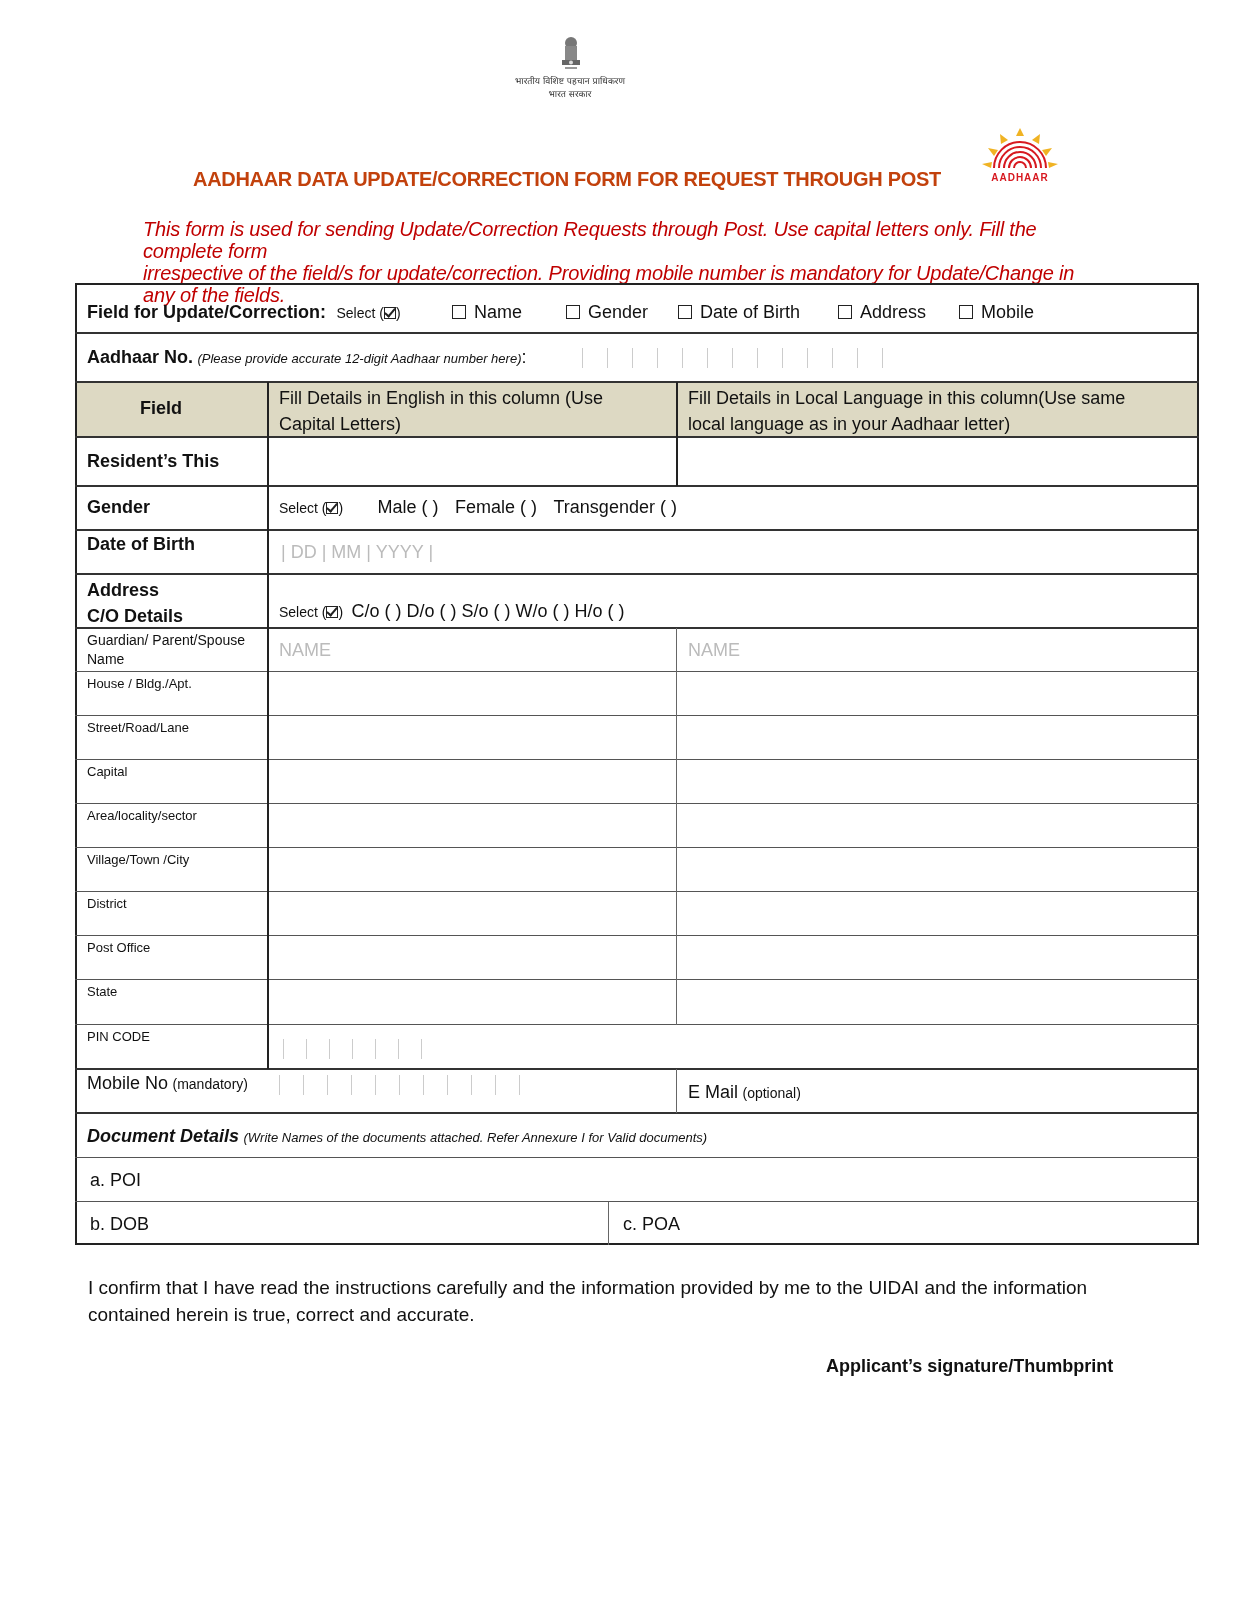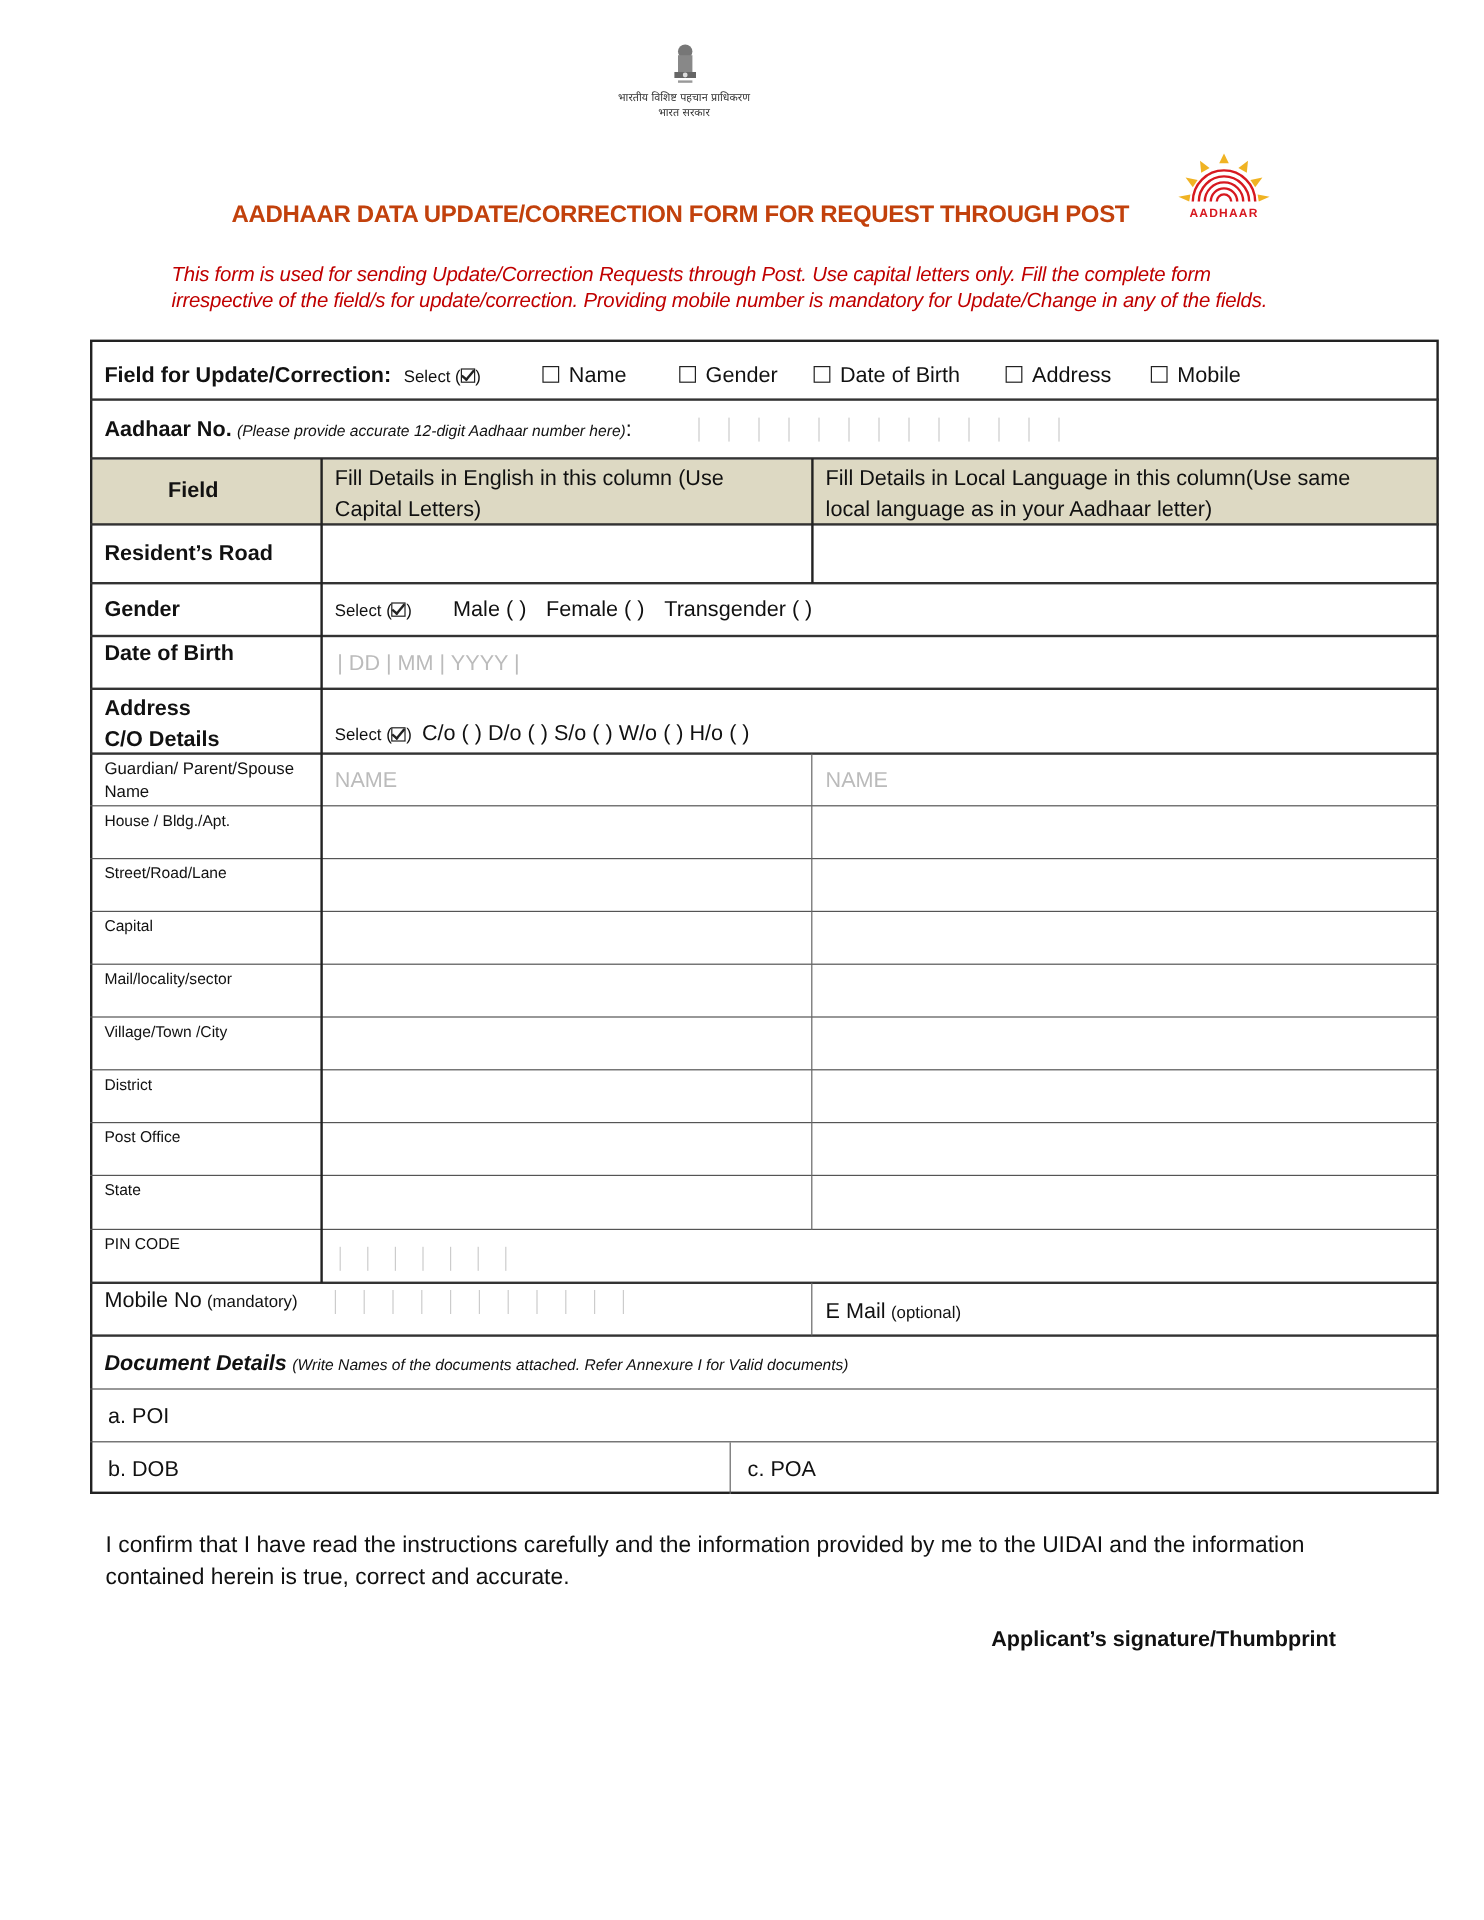--- a/index.html
+++ b/index.html
@@ -5,21 +5,21 @@
   html, body { margin: 0; padding: 0; background: #ffffff; }
   body { width: 1237px; height: 1600px; position: relative; font-family: "Liberation Sans", sans-serif; color: #111; overflow: hidden; }
   .abs { position: absolute; }
 
   
   .emblem { left: 555px; top: 34px; width: 32px; height: 40px; }
   .gov-line1 { left: 470px; top: 74px; width: 200px; text-align: center; font-family: "DejaVu Serif", serif; font-size: 9px; color: #333; }
   .gov-line2 { left: 470px; top: 87px; width: 200px; text-align: center; font-family: "DejaVu Serif", serif; font-size: 9px; color: #333; }
   .title { left: 193px; top: 168px; font-size: 20px; font-weight: bold; letter-spacing: -0.3px; color: #c2410c; }
   .logo { left: 972px; top: 124px; width: 96px; height: 62px; }
-  .notice { left: 143px; top: 218px; width: 940px; font-size: 17px; font-style: italic; color: #c00000; line-height: 22px; letter-spacing: -0.2px; }
+  .notice { left: 143px; top: 218px; width: 940px; font-size: 20px; font-style: italic; color: #c00000; line-height: 22px; letter-spacing: -0.2px; }
 
   
   .frame { left: 75px; top: 283px; width: 1124px; height: 962px; border: 2px solid #222; box-sizing: border-box; }
   .hline { position: absolute; height: 0; border-top: 2px solid #333; }
   .hline.thin { border-top: 1.5px solid #555; }
   .vline { position: absolute; width: 0; border-left: 2px solid #222; }
   .vline.thin { border-left: 1.5px solid #666; }
 
   .lbl-bold { font-weight: bold; font-size: 18px; }
   .lbl { font-size: 18px; }
@@ -128,21 +128,21 @@
 <div class="row-text lbl-bold" style="left:85px; top:398px; width:152px; text-align:center;">Field</div>
 <div class="row-text lbl" style="left:279px; top:385px; line-height:26px;">
   <div>Fill Details in English in this column (Use</div>
   <div>Capital Letters)</div>
 </div>
 <div class="row-text lbl" style="left:688px; top:385px; line-height:26px;">
   <div>Fill Details in Local Language in this column(Use same</div>
   <div>local language as in your Aadhaar letter)</div>
 </div>
 
-<div class="row-text lbl-bold" style="left:87px; top:451px;">Resident’s Road</div>
+<div class="row-text lbl-bold" style="left:87px; top:451px;">Resident’s This</div>
 <div class="row-text" style="left:270px; top:438px; width:405px; height:46px;"></div>
 <div class="row-text" style="left:679px; top:438px; width:518px; height:46px;"></div>
 
 <div class="row-text lbl-bold" style="left:87px; top:497px;">Gender</div>
 <div class="row-text" style="left:279px; top:497px;">
   <span class="small"><span>Select (</span><span class="chk"></span><span>)</span></span>
   <span class="lbl" style="margin-left:30px;">Male ( )</span>
   <span class="lbl" style="margin-left:12px;">Female (  )</span>
   <span class="lbl" style="margin-left:12px;">Transgender (  )</span>
 </div>
@@ -169,21 +169,21 @@
 <div id="addr-rows">
     <div class="row-text tiny" style="left: 87px; top: 676px;">House / Bldg./Apt.</div>
     <div class="row-text" style="left: 270px; top: 673px; width: 405px; height: 42px;"></div>
     <div class="row-text" style="left: 679px; top: 673px; width: 518px; height: 42px;"></div>
     <div class="row-text tiny" style="left: 87px; top: 720px;">Street/Road/Lane</div>
     <div class="row-text" style="left: 270px; top: 717px; width: 405px; height: 42px;"></div>
     <div class="row-text" style="left: 679px; top: 717px; width: 518px; height: 42px;"></div>
     <div class="row-text tiny" style="left: 87px; top: 764px;">Capital</div>
     <div class="row-text" style="left: 270px; top: 761px; width: 405px; height: 42px;"></div>
     <div class="row-text" style="left: 679px; top: 761px; width: 518px; height: 42px;"></div>
-    <div class="row-text tiny" style="left: 87px; top: 808px;">Mail/locality/sector</div>
+    <div class="row-text tiny" style="left: 87px; top: 808px;">Area/locality/sector</div>
     <div class="row-text" style="left: 270px; top: 805px; width: 405px; height: 42px;"></div>
     <div class="row-text" style="left: 679px; top: 805px; width: 518px; height: 42px;"></div>
     <div class="row-text tiny" style="left: 87px; top: 852px;">Village/Town /City</div>
     <div class="row-text" style="left: 270px; top: 849px; width: 405px; height: 42px;"></div>
     <div class="row-text" style="left: 679px; top: 849px; width: 518px; height: 42px;"></div>
     <div class="row-text tiny" style="left: 87px; top: 896px;">District</div>
     <div class="row-text" style="left: 270px; top: 893px; width: 405px; height: 42px;"></div>
     <div class="row-text" style="left: 679px; top: 893px; width: 518px; height: 42px;"></div>
     <div class="row-text tiny" style="left: 87px; top: 940px;">Post Office</div>
     <div class="row-text" style="left: 270px; top: 937px; width: 405px; height: 42px;"></div>

